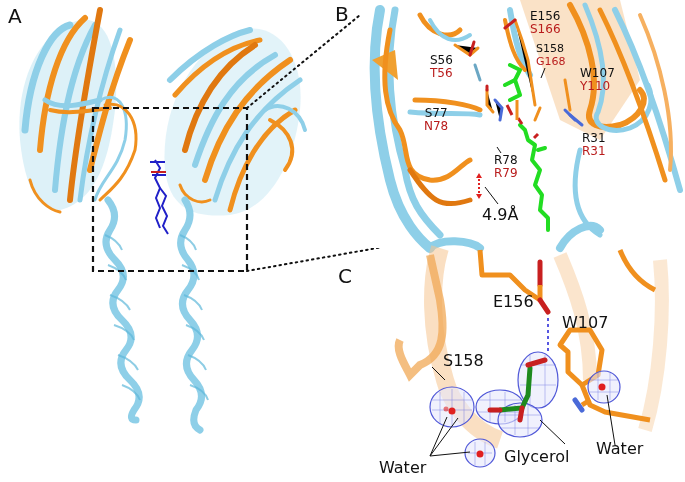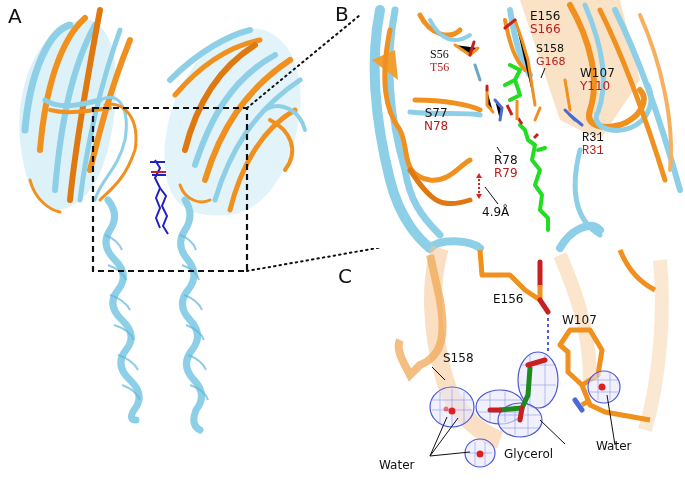--- a/index.html
+++ b/index.html
@@ -1,21 +1,21 @@
 <!DOCTYPE html>
 <html><head>
 <meta charset="utf-8">
 <style>
   html, body { margin:0; padding:0; background:#ffffff; }
   body { width:685px; height:482px; position:relative; overflow:hidden; font-family:"DejaVu Sans", sans-serif; }
   .panel-label { position:absolute; font-size:20px; color:#111; font-family:"DejaVu Sans", sans-serif; }
   .res { position:absolute; font-size:12px; line-height:13px; font-family:"DejaVu Sans", sans-serif; }
   .res .k { color:#111; display:block; }
   .res .b { color:#b91c1c; display:block; }
-  .lbl { position:absolute; font-size:12px; color:#111; font-family:"DejaVu Sans", sans-serif; }
+  .lbl { position:absolute; font-size:16px; color:#111; font-family:"DejaVu Sans", sans-serif; }
   svg { position:absolute; left:0; top:0; }
 </style>
 </head>
 <body>
 
 <svg width="685" height="482" viewBox="0 0 685 482">
 
   <g>
 
     <g fill="none" stroke-linecap="round">
@@ -194,33 +194,33 @@
 <div class="panel-label" style="left:338px; top:264px;">C</div>
 
 <div class="res" style="left:530px; top:10px;">
   <span class="k">E156</span>
   <span class="b">S166</span>
 </div>
 <div class="res" style="left:536px; top:42px; font-size:11px;">
   <span class="k">S158</span>
   <span class="b">G168</span>
 </div>
-<div class="res" style="left:430px; top:48px;font-family:Liberation Serif, serif;">
+<div class="res" style="left:430px; top:54px;">
   <span class="k">S56</span>
   <span class="b">T56</span>
 </div>
 <div class="res" style="left:580px; top:67px;">
   <span class="k">W107</span>
   <span class="b">Y110</span>
 </div>
 <div class="res" style="left:424px; top:107px;text-align:center;">
   <span class="k">S77</span>
   <span class="b">N78</span>
 </div>
-<div class="res" style="left:582px; top:132px;font-family:Liberation Mono, monospace;">
+<div class="res" style="left:582px; top:132px;">
   <span class="k">R31</span>
   <span class="b">R31</span>
 </div>
 <div class="res" style="left:494px; top:154px;">
   <span class="k">R78</span>
   <span class="b">R79</span>
 </div>
 <div class="lbl" style="left:482px; top:205px;">4.9Å</div>
 
 <div class="lbl" style="left:493px; top:292px;">E156</div>

